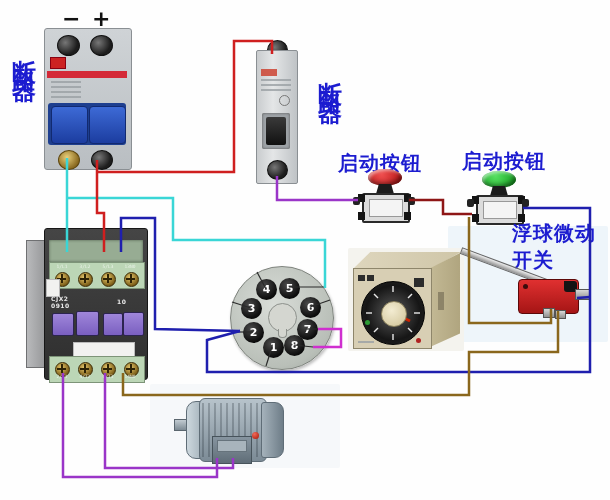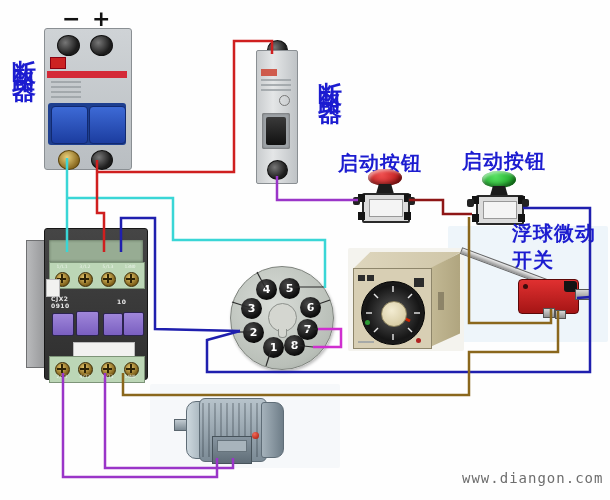--- a/index.html
+++ b/index.html
@@ -246,21 +246,20 @@
     <div class="mot-body">
       <div class="mot-fins"></div>
     </div>
     <div class="mot-cap"></div>
     <div class="dot" style="left:252px;top:432px;width:7px;height:7px;background:radial-gradient(circle at 35% 30%,#f06a5a,#a81505);"></div>
     <div class="mot-box">
       <div class="lid"></div>
     </div>
   </div>
 
-  <div class="wm">www.diangon.com</div>
 
   <svg class="wires" width="610" height="500" viewBox="0 0 610 500">
 
     <g stroke="#2a2a2a" stroke-width="1.2">
       <line x1="272" y1="347" x2="266" y2="366"></line>
         <line x1="253" y1="332" x2="231" y2="332"></line>
       <line x1="251" y1="308" x2="232" y2="302"></line>
         <line x1="266" y1="289" x2="257" y2="272"></line>
       <line x1="289" y1="287" x2="324" y2="287"></line>
         <line x1="310" y1="307" x2="330" y2="300"></line>

